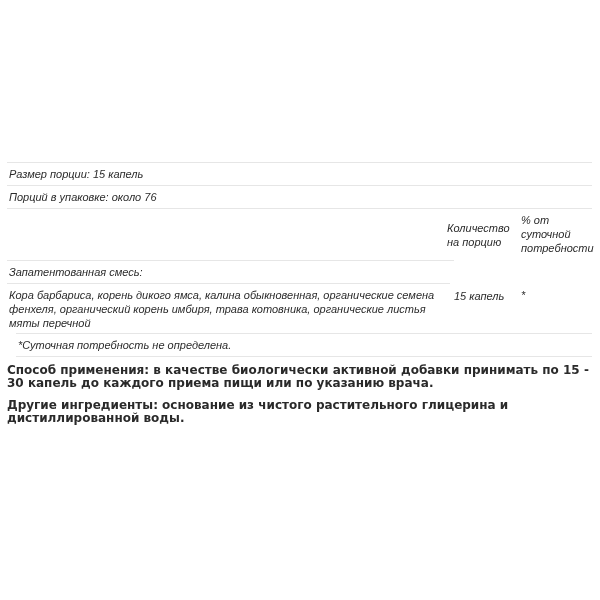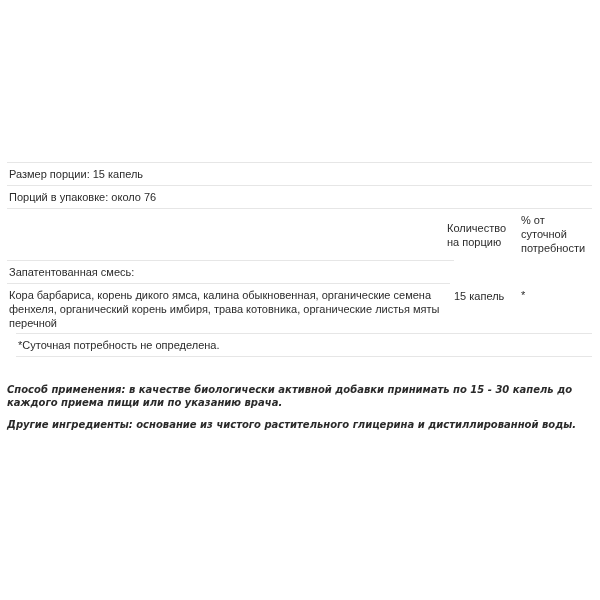--- a/index.html
+++ b/index.html
@@ -1,31 +1,31 @@
 <!DOCTYPE html>
 <html><head>
 <meta charset="utf-8">
 <style>
   html, body { margin: 0; padding: 0; background: #ffffff; }
   body { width: 600px; height: 600px; position: relative; overflow: hidden;
          font-family: "Liberation Sans", sans-serif; color: #2b2b2b; }
-  .facts { position: absolute; left: 7px; top: 162px; width: 585px; font-size: 11px; line-height: 14px; }
+  .facts { position: absolute; left: 7px; top: 162px; width: 585px; font-size: 11px; line-height: 14px; font-style: italic; }
   .row { border-top: 1px solid #e6e6e6; padding: 4px 2px 4px 2px; height: 14px; }
   .hdr { border-top: 1px solid #e6e6e6; position: relative; height: 51px; }
   .hdr .c2 { position: absolute; left: 440px; top: 12px; width: 62px; }
   .hdr .c3 { position: absolute; left: 514px; top: 4px; width: 70px; }
   .blend-label { border-top: 1px solid #e6e6e6; width: 443px; padding: 4px 2px; height: 14px; }
   .blend-row { position: relative; height: 49px; border-top: 1px solid #e6e6e6; margin-left: 0; }
   .blend-row .top-mask { position:absolute; left:443px; top:-1px; width:142px; height:1px; background:#fff; }
   .blend-row .c1 { position: absolute; left: 2px; top: 4px; width: 440px; }
   .blend-row .c2 { position: absolute; left: 447px; top: 5px; }
   .blend-row .c3 { position: absolute; left: 514px; top: 4px; }
   .foot { border-top: 1px solid #e6e6e6; border-bottom: 1px solid #e6e6e6; padding: 4px 2px; height: 14px; margin-left: 9px; }
-  .notes { position: absolute; left: 7px; top: 383px; width: 586px; font-family: "DejaVu Sans", sans-serif;
-           font-weight: bold; font-size: 10px; line-height: 13px; color: #2a2a2a; font-style: italic; }
+  .notes { position: absolute; left: 7px; top: 364px; width: 586px; font-family: "DejaVu Sans", sans-serif;
+           font-weight: bold; font-size: 12px; line-height: 13px; color: #2a2a2a; }
   .notes p { margin: 0 0 9px 0; }
 </style>
 </head>
 <body>
 
 <div class="facts">
   <div class="row">Размер порции: 15 капель</div>
   <div class="row">Порций в упаковке: около 76</div>
   <div class="hdr">
     <div class="c2">Количество на порцию</div>

